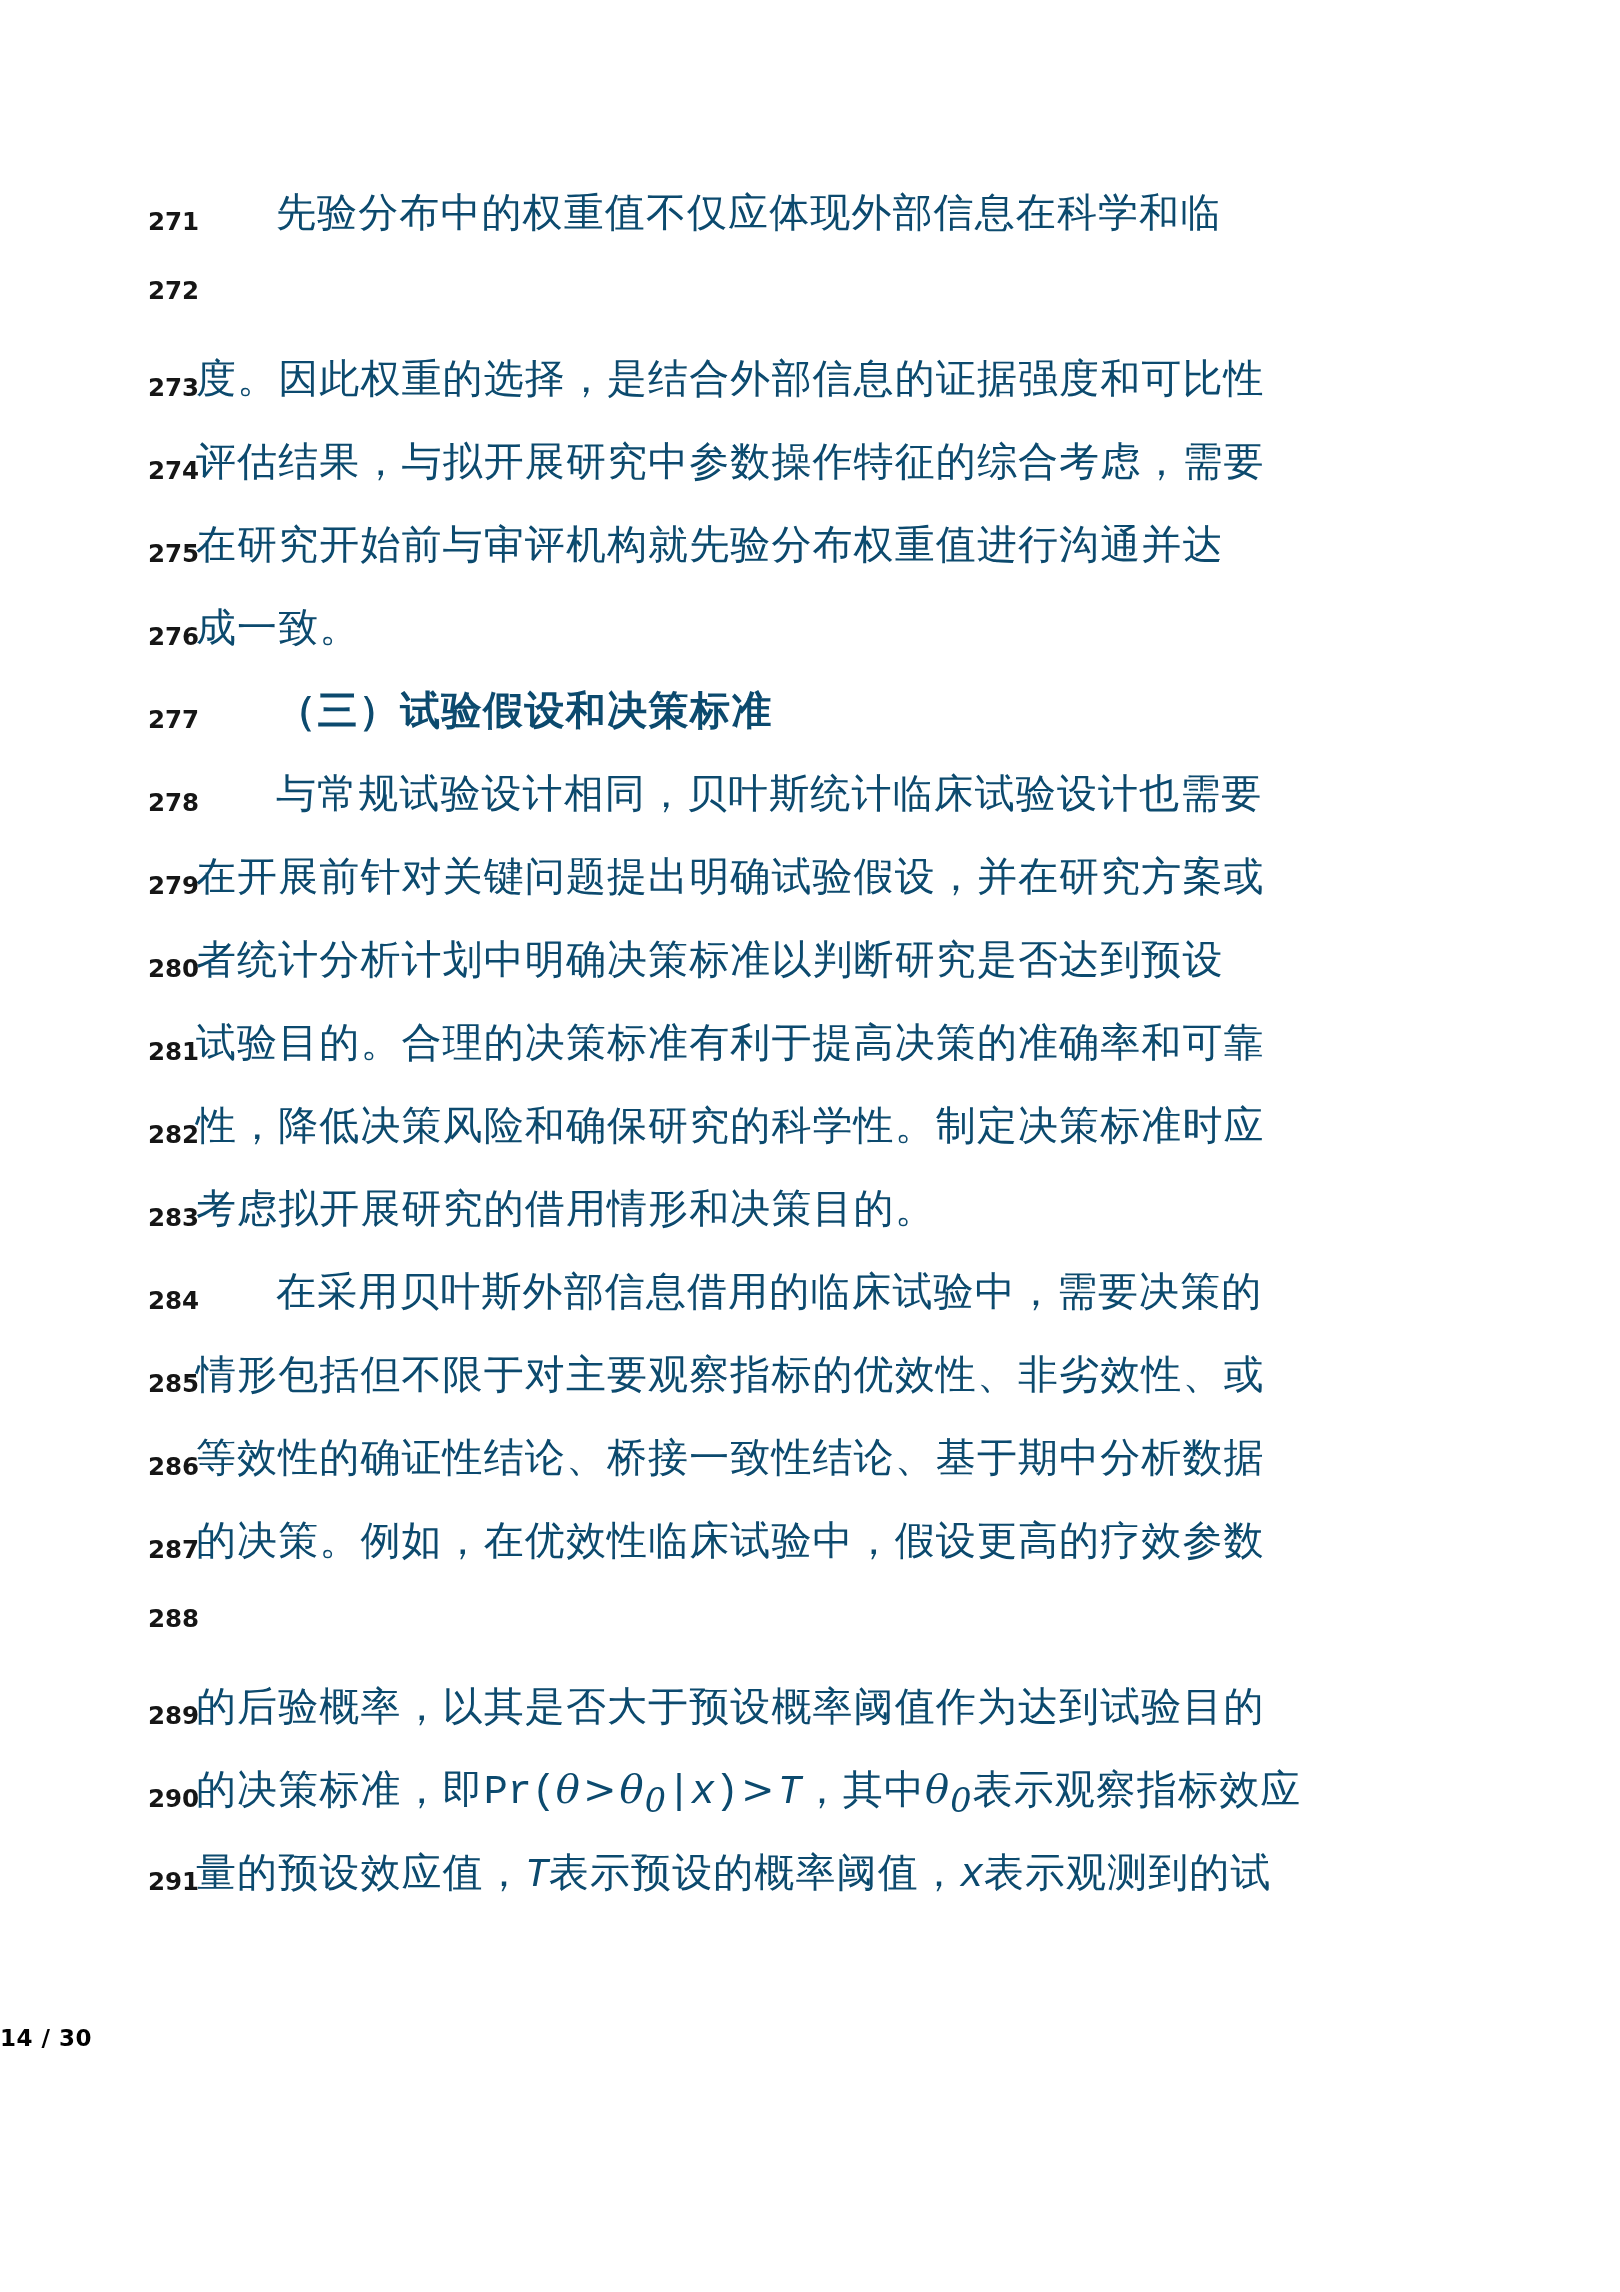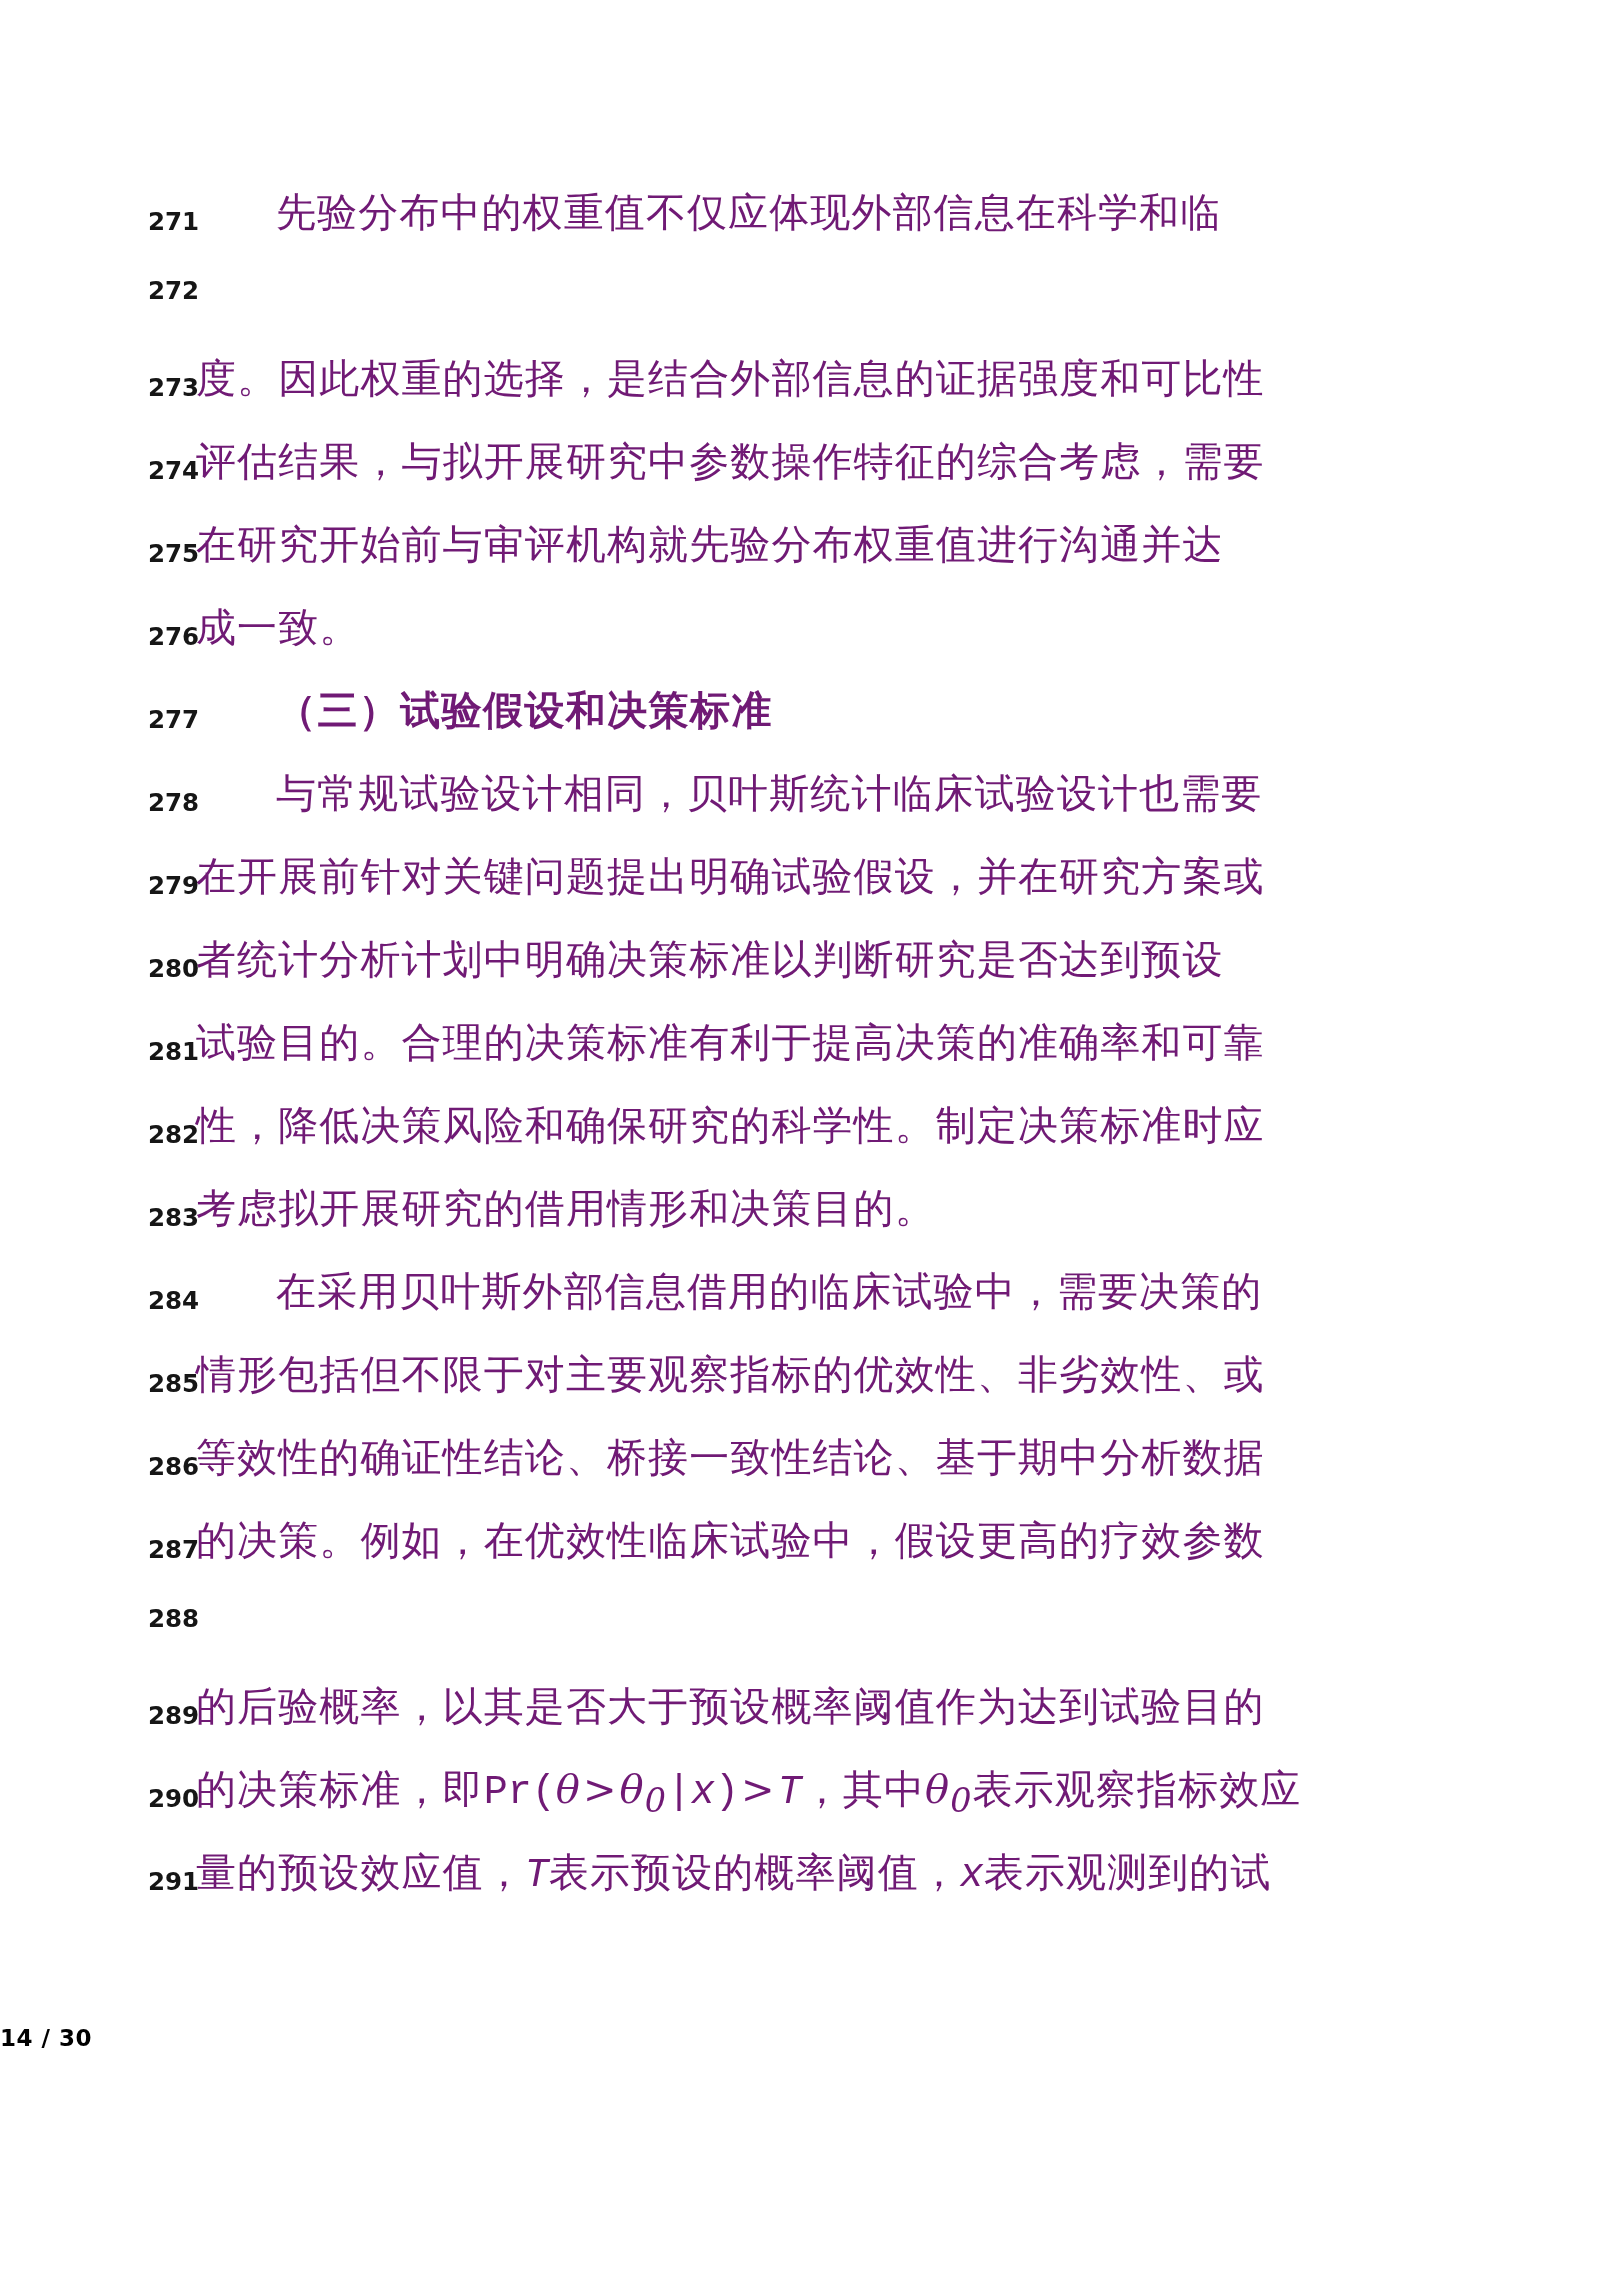--- a/index.html
+++ b/index.html
@@ -53,21 +53,21 @@
     letter-spacing: 0px;
     line-height: 1;
     position: relative;
     top: 3.9px;
   }
 
   .line-text {
     flex: 1;
     font-family: "DejaVu Serif", "Liberation Serif", serif;
     font-size: 40px;
-    color: #701a75;
+    color: #0c4a6e;
     line-height: 1;
     letter-spacing: 1.1px;
     white-space: pre;
     padding-right: 59px;
   }
 
   .line-text.indent {
     padding-left: 80px;
   }
 

